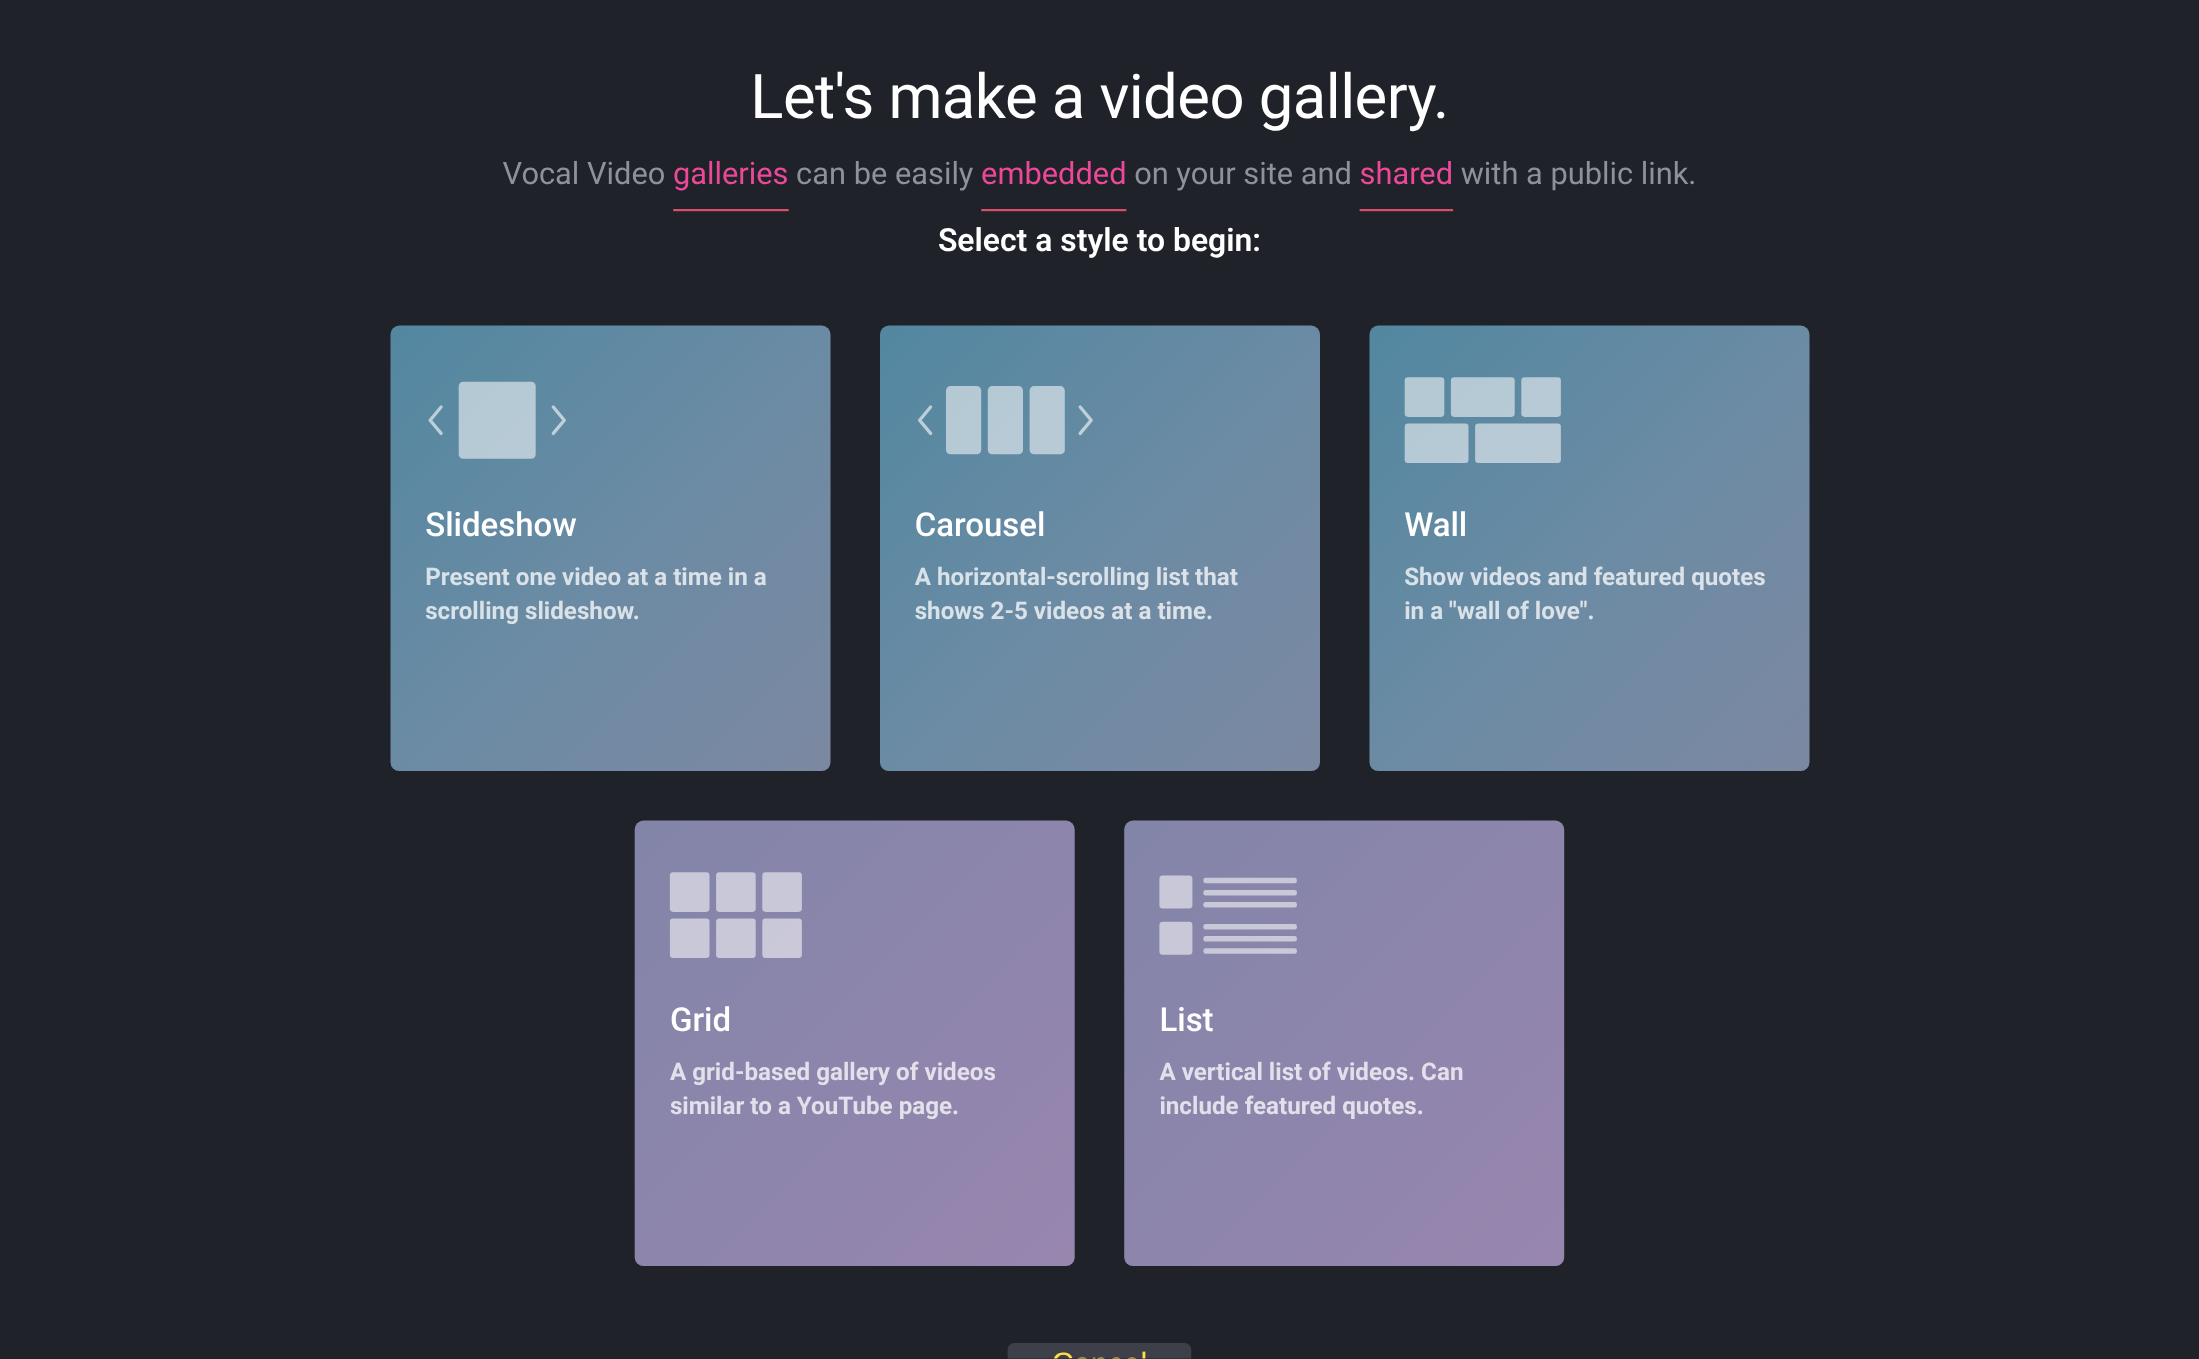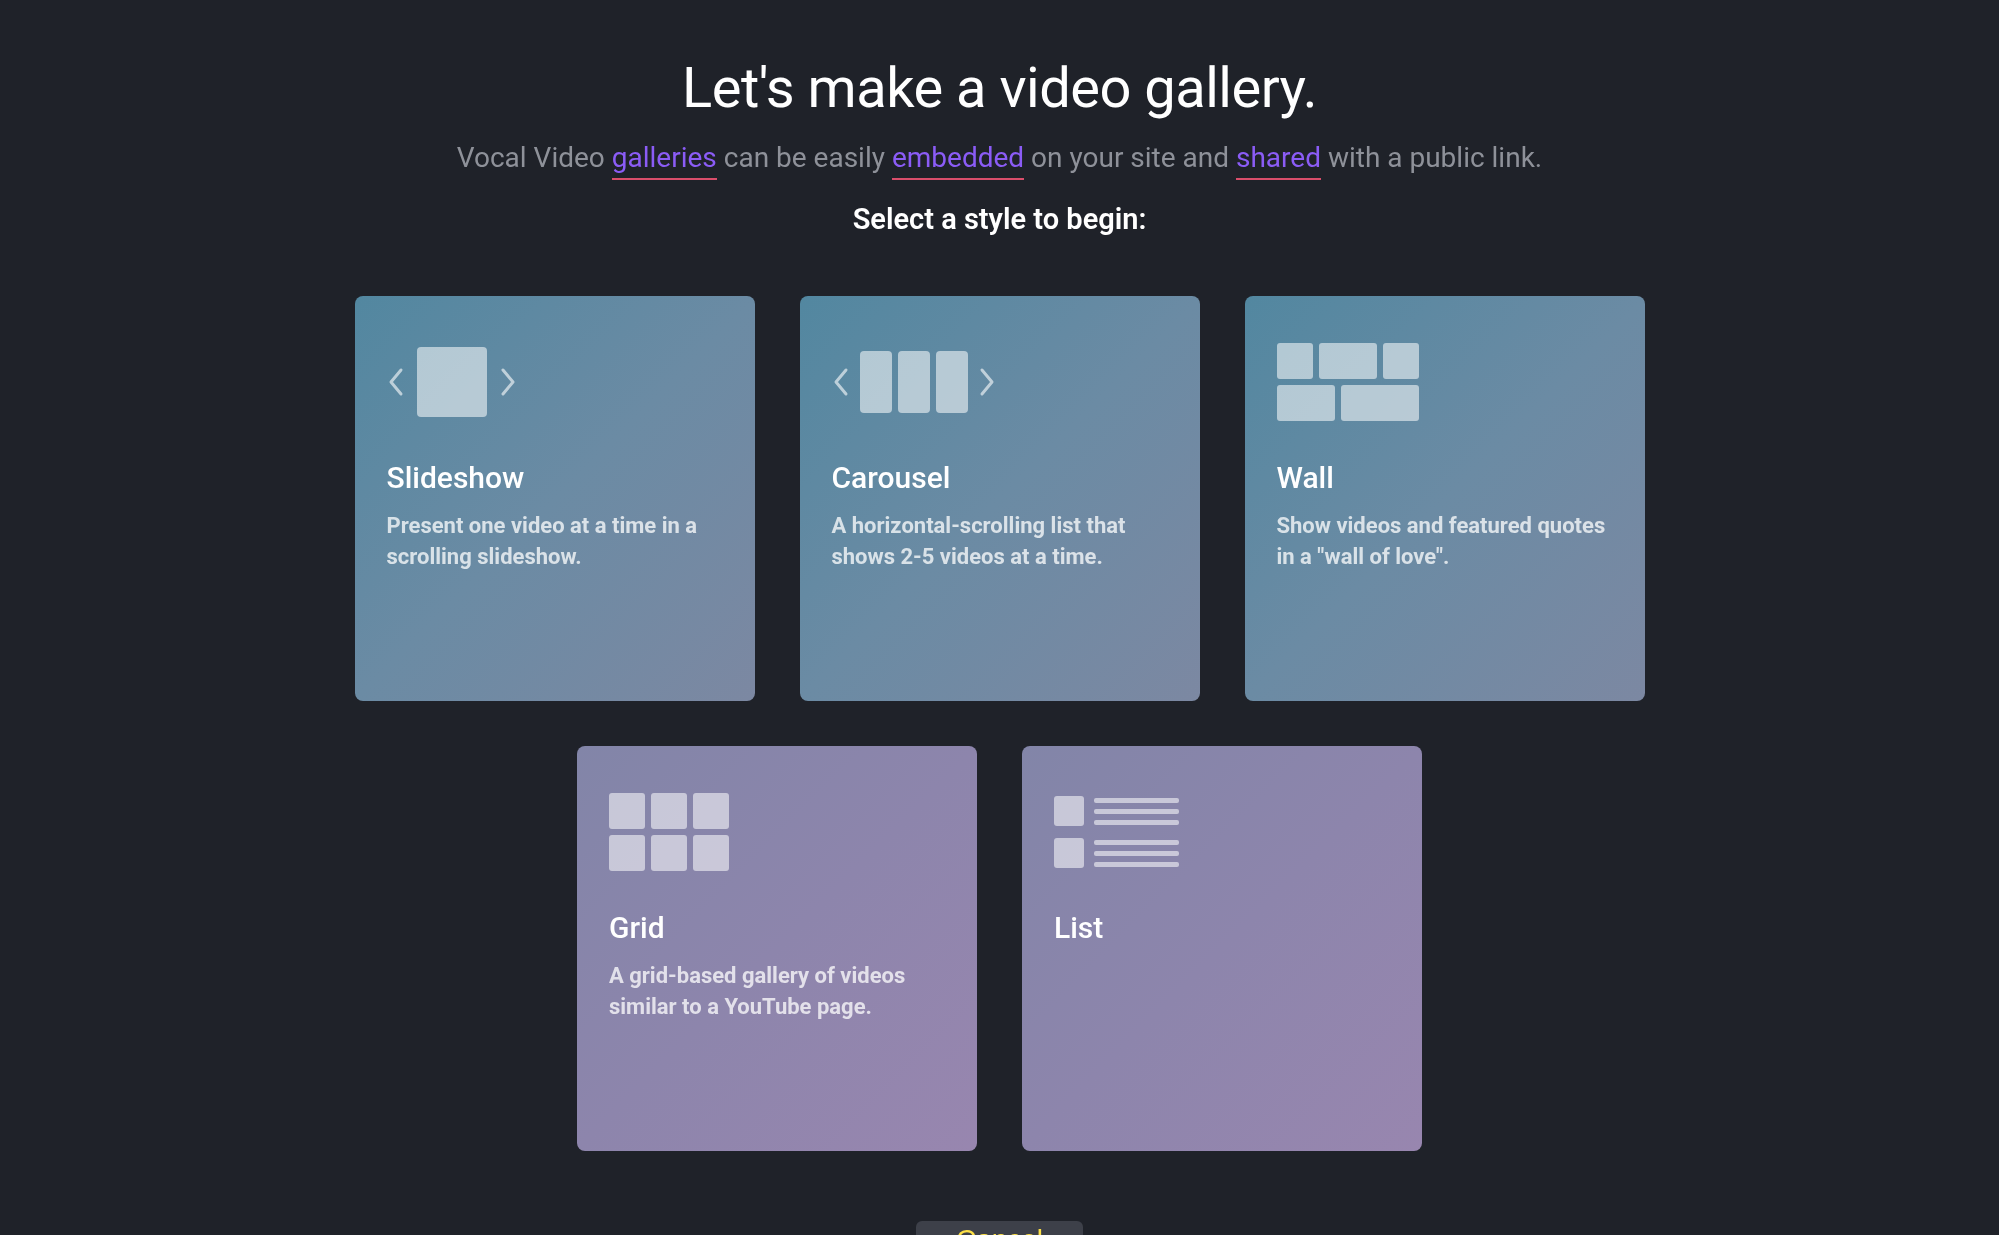--- a/index.html
+++ b/index.html
@@ -28,24 +28,24 @@
     }
     
     .subtitle {
       color: #8e9199;
       font-size: 28px;
       font-weight: 400;
       margin-bottom: 28px;
     }
     
     .subtitle .link {
-      color: #8b5cf6;
+      color: #ec4899;
       text-decoration: none;
       border-bottom: 2px solid #d94e6b;
-      padding-bottom: 4px;
+      padding-bottom: 16px;
     }
     
     .select-style {
       color: #ffffff;
       font-size: 29px;
       font-weight: 600;
       margin-bottom: 60px;
     }
     
     .cards-container {
@@ -323,18 +323,19 @@
             <div class="list-box"></div>
             <div class="list-lines">
               <div class="list-line"></div>
               <div class="list-line"></div>
               <div class="list-line"></div>
             </div>
           </div>
         </div>
       </div>
       <h3 class="card-title">List</h3>
+      <p class="card-desc">A vertical list of videos. Can include featured quotes.</p>
     </div>
 
   </div>
 </div>
 
 <button class="cancel-button">Cancel</button>
 
 </body></html>

